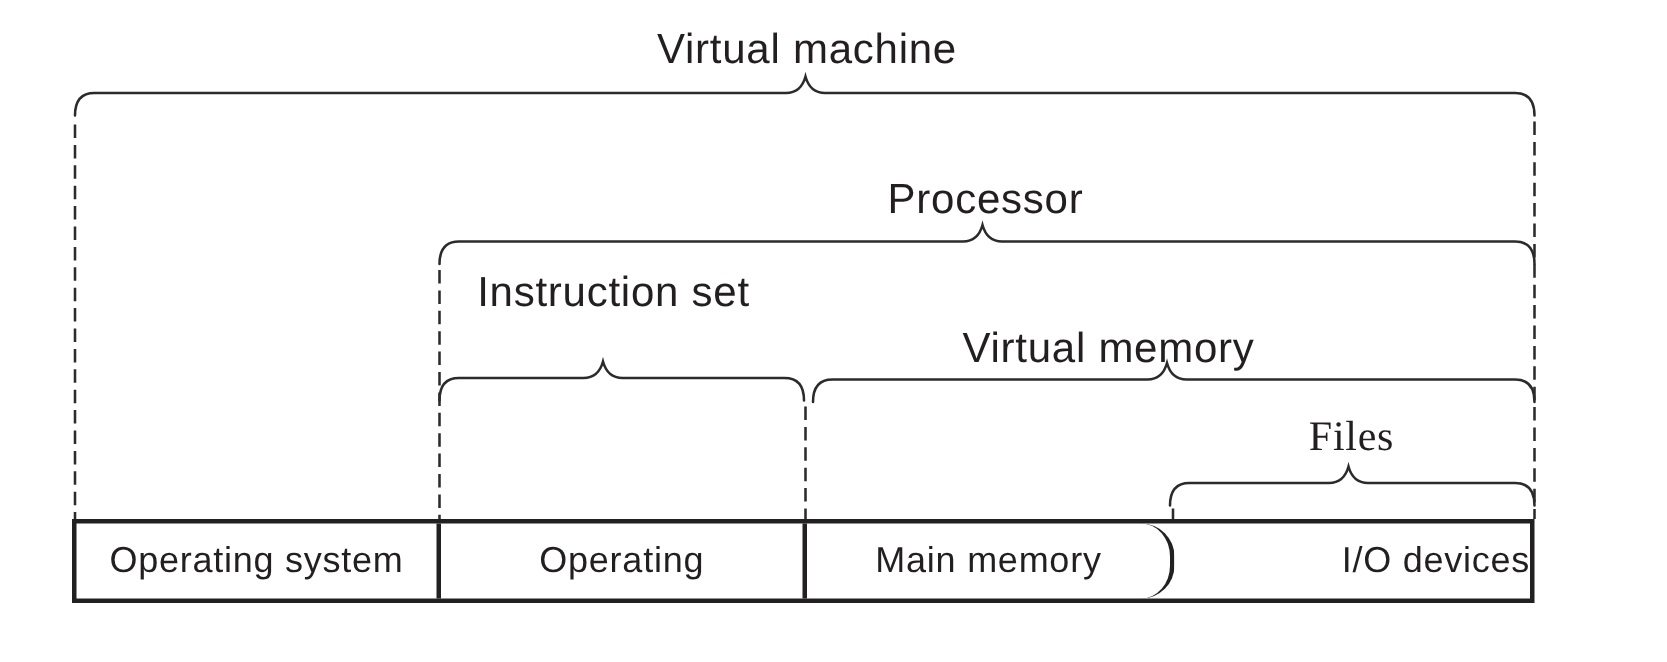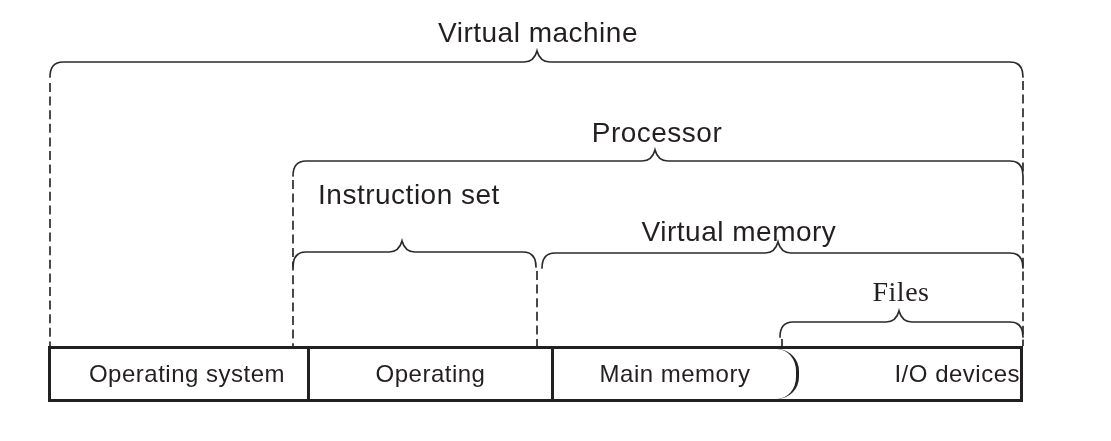--- a/index.html
+++ b/index.html
@@ -31,21 +31,20 @@
   }
   .abs-label.two-line{line-height:30px;}
   .hw-row{
     position:absolute;
     left:48px;top:346px;
     width:975px;height:56px;
     border:3px solid var(--border);
     box-sizing:border-box;
     display:flex;
     background:var(--bg);
-    padding-left:16px;
   }
   .hw-box{
     box-sizing:border-box;
     border-right:3px solid var(--border);
     display:flex;align-items:center;justify-content:center;
     font-size:24px;letter-spacing:0.5px;
     overflow:hidden;
   }
   .hw-box:last-child{border-right:none;}
   .hw-box:nth-child(1){width:243px;}

